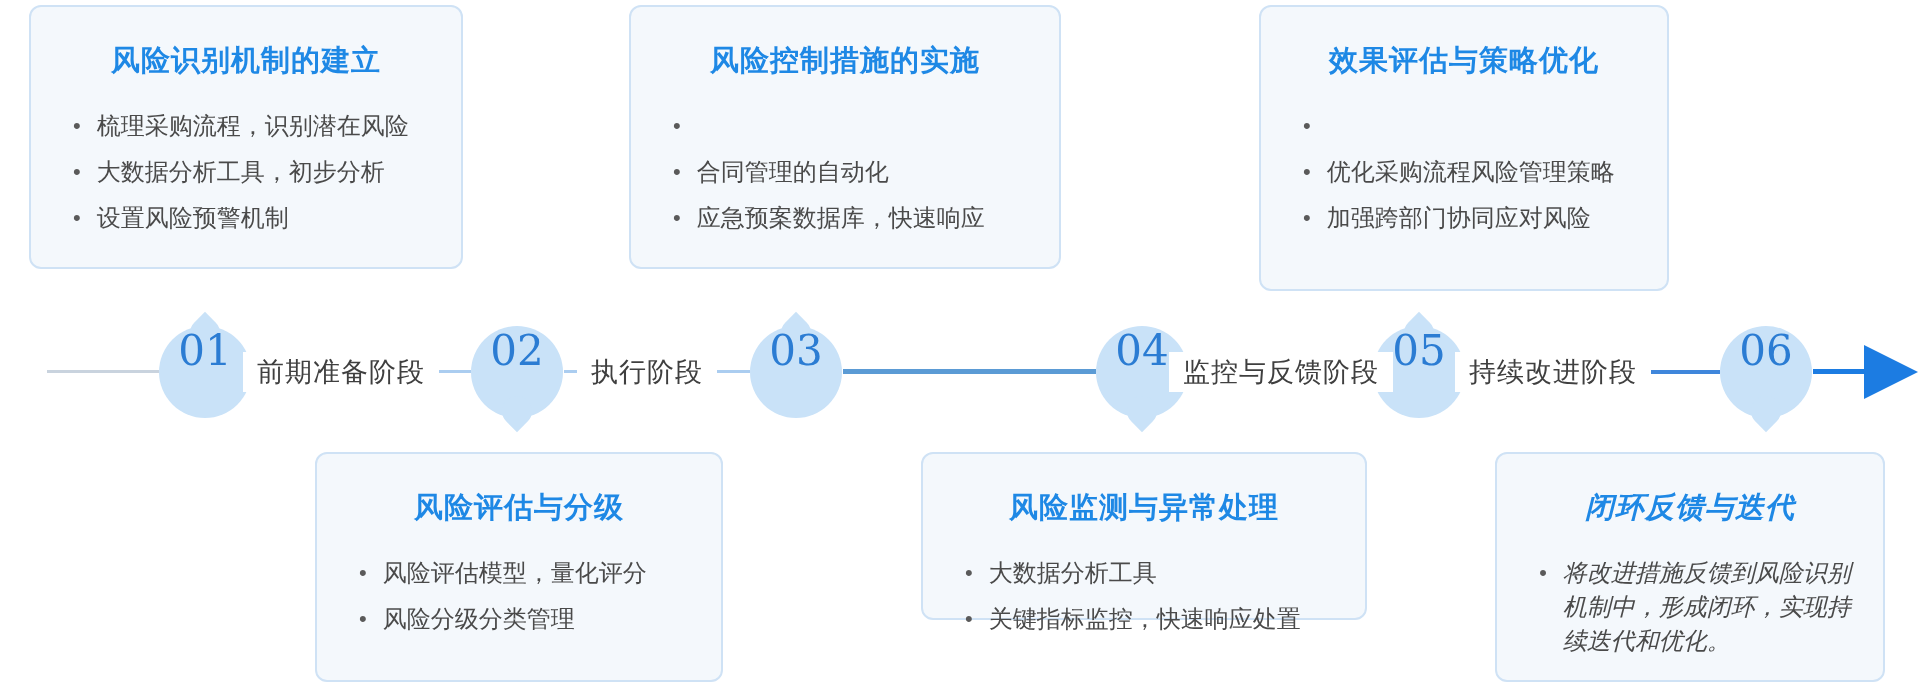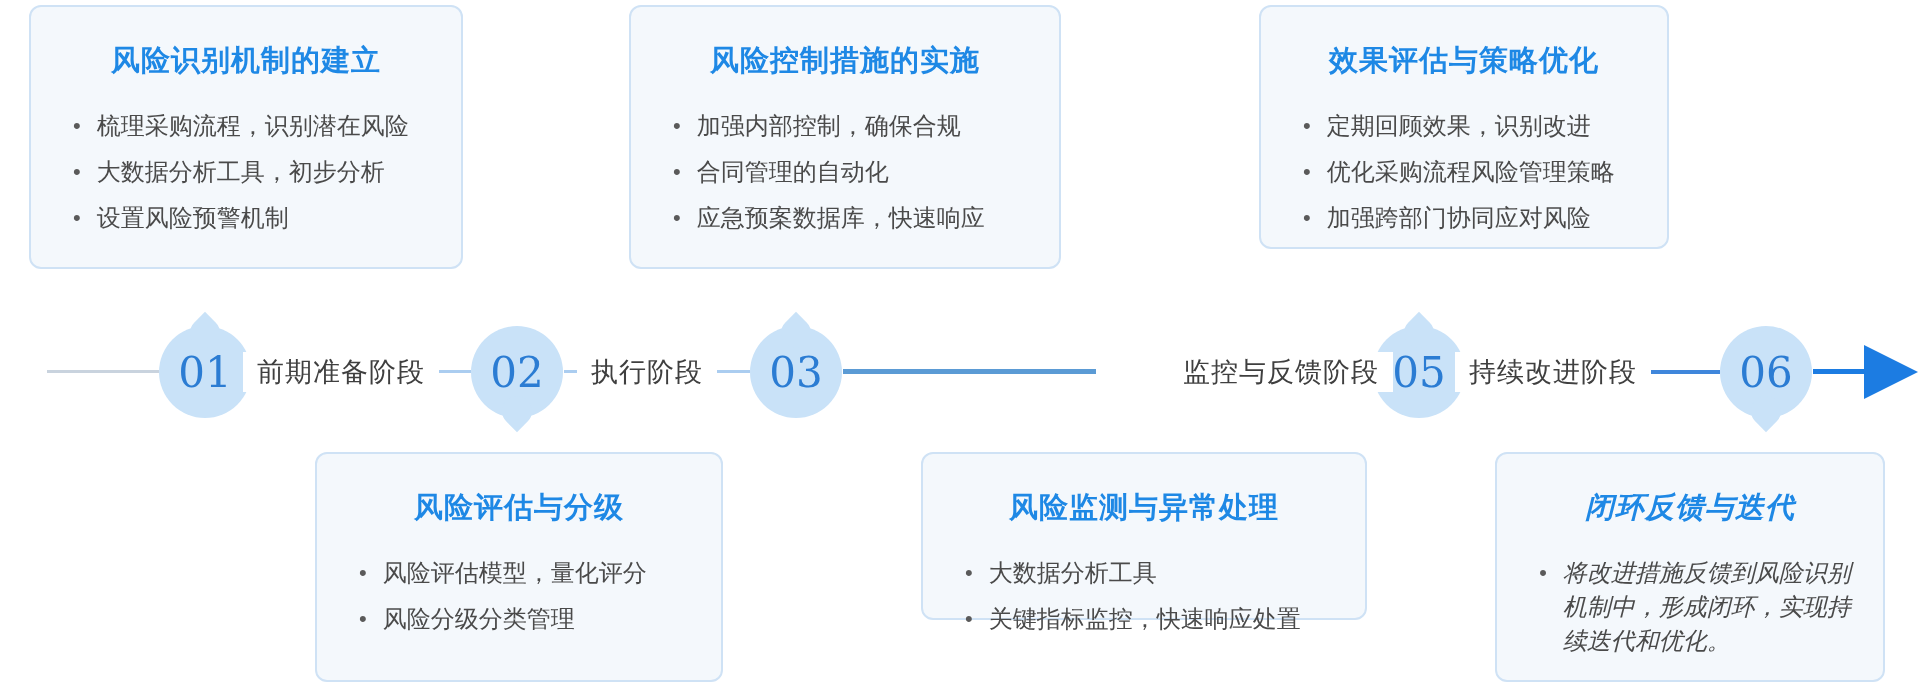--- a/index.html
+++ b/index.html
@@ -68,21 +68,20 @@
     letter-spacing: 1px;
   }
 
   .node {
     position: absolute;
     width: 92px;
     height: 92px;
     border-radius: 50%;
     background: #c9e2f8;
     display: flex;
-    align-items: center;
     justify-content: center;
     z-index: 2;
     transform: translate(-50%, -50%);
   }
   .node::after {
     content: "";
     position: absolute;
     width: 30px;
     height: 30px;
     background: #c9e2f8;
@@ -130,39 +129,37 @@
           <span>设置风险预警机制</span>
         </div>
     </div>
   </div>
 
   <div class="card" style="left:610px; top:5px; width:432px; height:264px;">
     <div class="card-title">风险控制措施的实施</div>
     <div class="bullets">
       <div class="bullet-row">
           <span class="bullet-dot">•</span>
-          <span>加强内部控制，确保合规</span>
         </div>
       <div class="bullet-row">
           <span class="bullet-dot">•</span>
           <span>合同管理的自动化</span>
         </div>
       <div class="bullet-row">
           <span class="bullet-dot">•</span>
           <span>应急预案数据库，快速响应</span>
         </div>
     </div>
   </div>
 
-  <div class="card" style="left:1240px; top:5px; width:410px; height:244px;">
+  <div class="card" style="left:1240px; top:5px; width:410px; height:286px;">
     <div class="card-title">效果评估与策略优化</div>
     <div class="bullets">
       <div class="bullet-row">
           <span class="bullet-dot">•</span>
-          <span>定期回顾效果，识别改进</span>
         </div>
       <div class="bullet-row">
           <span class="bullet-dot">•</span>
           <span>优化采购流程风险管理策略</span>
         </div>
       <div class="bullet-row">
           <span class="bullet-dot">•</span>
           <span>加强跨部门协同应对风险</span>
         </div>
     </div>
@@ -222,20 +219,23 @@
 
   <div class="node tip-up" style="left:186px;  top:372px;">
     <span class="node-number">01</span>
   </div>
   <div class="node tip-down" style="left:498px;  top:372px;">
     <span class="node-number">02</span>
   </div>
   <div class="node tip-up" style="left:777px;  top:372px;">
     <span class="node-number">03</span>
   </div>
+  <div class="node tip-down" style="left:1123px; top:372px;">
+    <span class="node-number">04</span>
+  </div>
   <div class="node tip-up" style="left:1400px; top:372px;">
     <span class="node-number">05</span>
   </div>
   <div class="node tip-down" style="left:1747px; top:372px;">
     <span class="node-number">06</span>
   </div>
 
 </div>
 
 </body></html>

